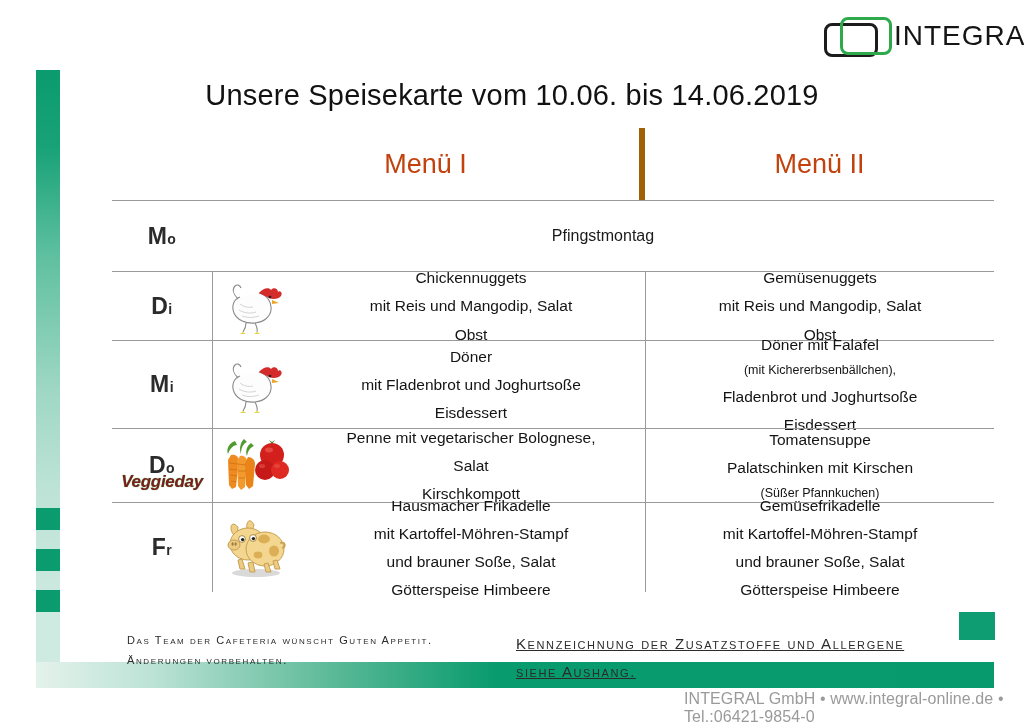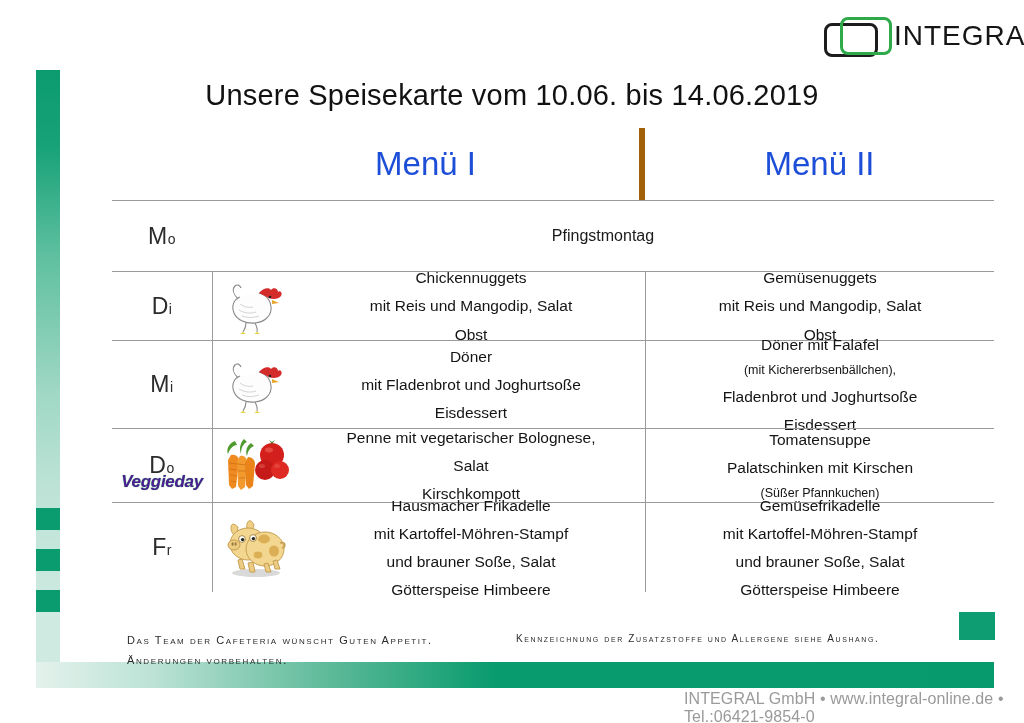--- a/index.html
+++ b/index.html
@@ -66,63 +66,63 @@
   .r-mi{height:88px;}
   .r-do{height:74px;}
   .r-fr{height:90px;}
 
   .cell-day{
     width:100px;flex:0 0 100px;
     display:flex;align-items:center;justify-content:center;
     position:relative;
   }
   .day-label{
-    font-size:23px;color:#2b2b2b;font-weight:400;letter-spacing:0.5px;line-height:1;
+    font-size:23px;color:#2b2b2b;font-weight:700;letter-spacing:0.5px;line-height:1;
   }
   .day-label .sm{font-size:14px;}
   .veggieday{
     position:absolute;left:50%;transform:translateX(-50%);top:50%;margin-top:6px;
-    color:#4c1d95;font-weight:bold;font-style:italic;font-size:17px;
+    color:#7f1d1d;font-weight:bold;font-style:italic;font-size:17px;
     letter-spacing:-0.3px;white-space:nowrap;text-shadow:0 0 1px #2ab34a;
   }
   .cell-icon{
     width:84px;flex:0 0 84px;
     display:flex;align-items:center;justify-content:center;
     border-left:1px solid #9a9a9a;
   }
   .cell-menu{
     flex:1 1 0;display:flex;flex-direction:column;
     align-items:center;justify-content:center;text-align:center;
     padding:0 8px;box-sizing:border-box;gap:7px;
   }
   .cell-menu1{border-left:none;}
   .cell-menu2{border-left:1px solid #9a9a9a;flex:0 0 349px;}
   .head-menu1{flex:1 1 0;display:flex;align-items:center;justify-content:center;}
   .head-menu2{flex:0 0 349px;display:flex;align-items:center;justify-content:center;border-left:6px solid #a16207;}
-  .head-text{font-size:33px;color:#1d4ed8;font-weight:400;}
+  .head-text{font-size:27px;color:#c2410c;font-weight:400;}
   .cell-span{
     flex:1 1 0;display:flex;align-items:center;justify-content:center;
   }
   .holiday{font-size:16px;color:#1a1a1a;}
   .dish{font-size:15.5px;line-height:1.36;color:#141414;}
   .dish-note{font-size:12.5px;line-height:1.3;color:#141414;}
 
   
   .icon-svg{display:block;}
 
   
   .foot-left{
     position:absolute;left:88px;top:630px;width:420px;
     font-size:11px;color:#2b2b2b;letter-spacing:1.6px;
     font-variant:small-caps;line-height:1.85;margin-left:39px;
   }
   .foot-right{
     position:absolute;left:516px;top:630px;width:430px;
-    font-size:10px;color:#2b2b2b;letter-spacing:1.6px;
-    font-variant:small-caps;line-height:1.85;
+    font-size:15px;color:#2b2b2b;letter-spacing:1.6px;
+    font-variant:small-caps;line-height:1.85;text-decoration:underline;
   }
   .doc-name{
     position:absolute;left:684px;top:652px;
     font-size:10.5px;color:#3a3a3a;letter-spacing:0.1px;
     font-variant:normal;
   }
   .company-line{
     position:absolute;left:684px;top:690px;
     font-size:16px;color:#9a9a9a;letter-spacing:0.1px;
   }

